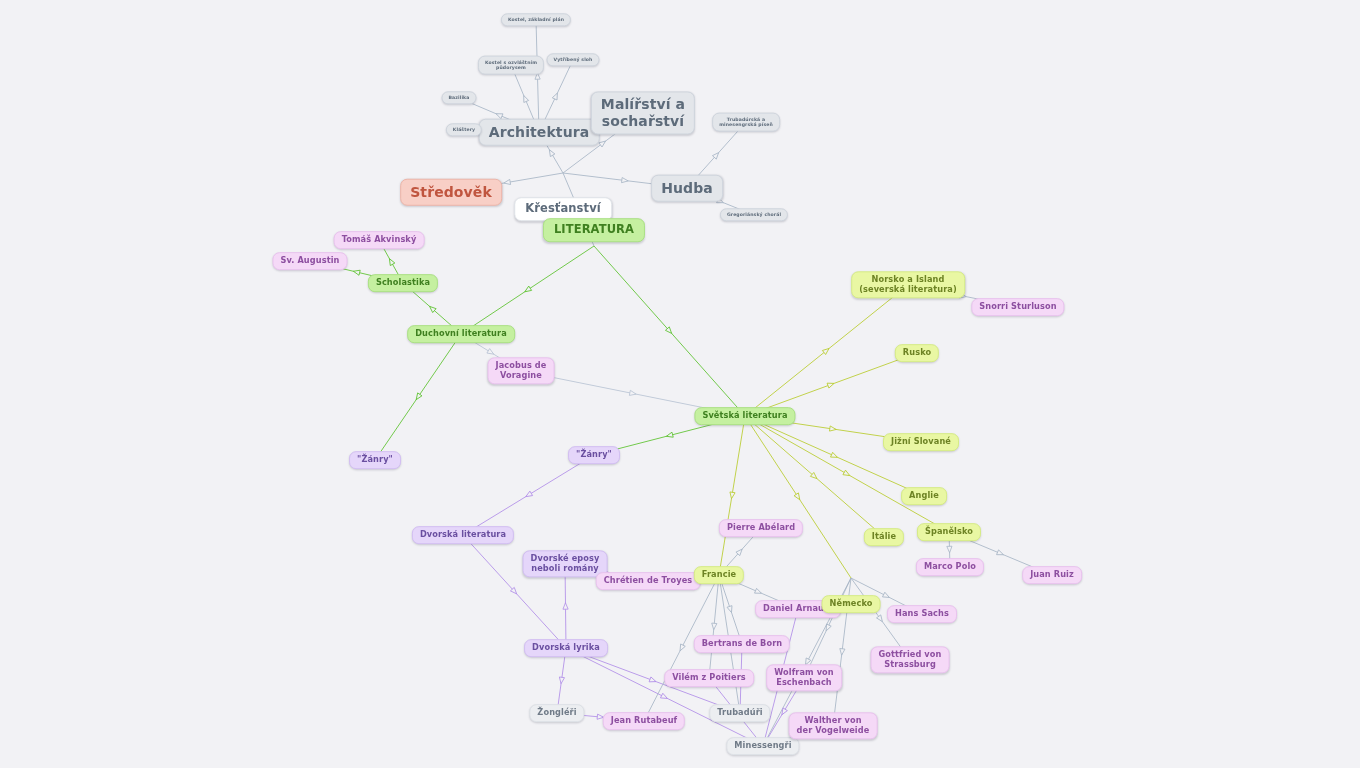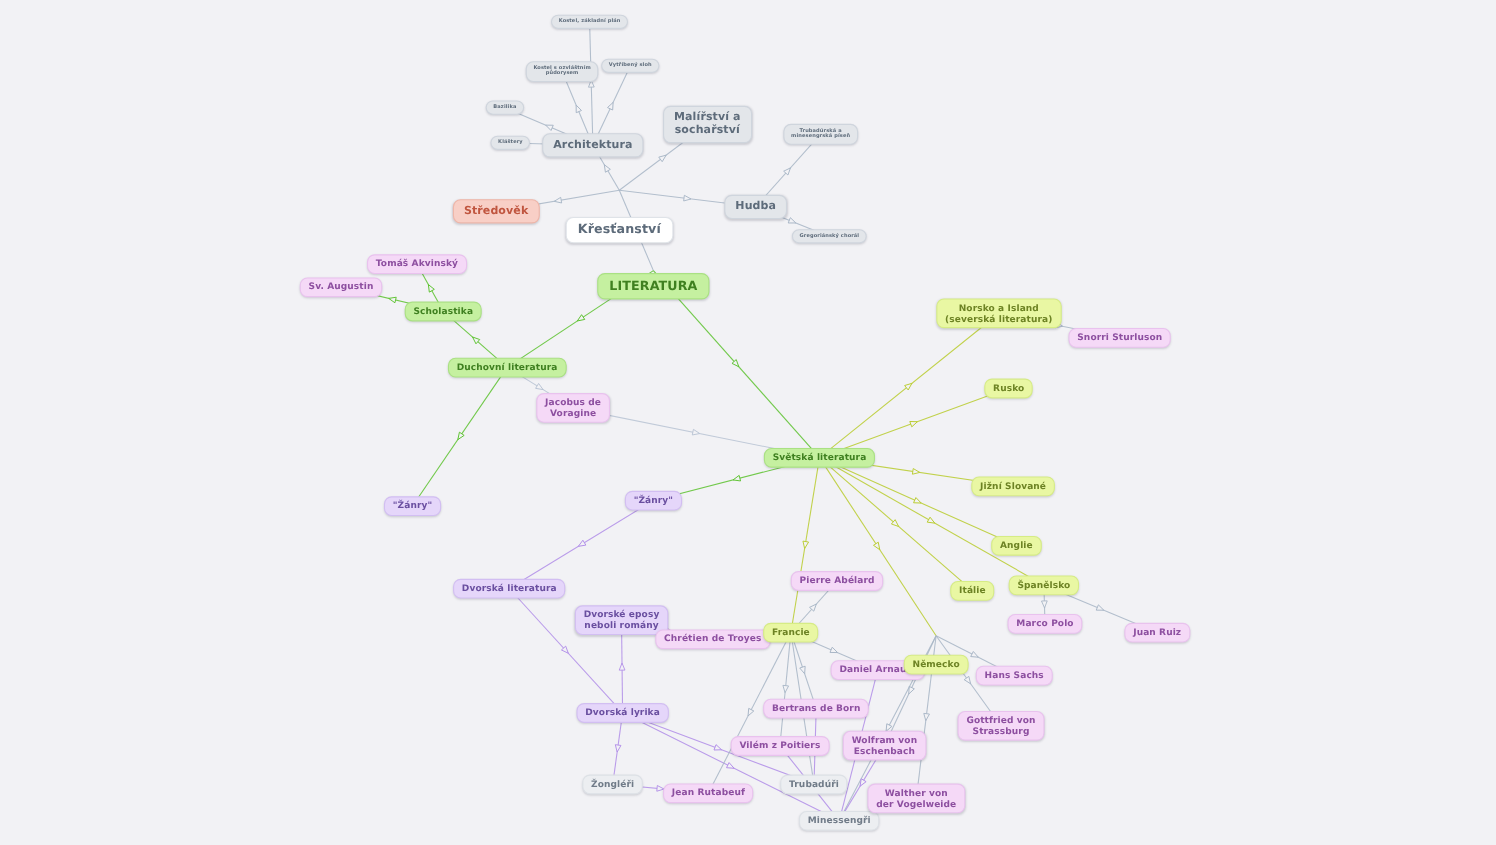--- a/index.html
+++ b/index.html
@@ -29,21 +29,21 @@
   
   .n-grey   {background:#e3e6ea;color:#5d6b7a;border-color:#cfd5dd;}
   .n-white  {background:#ffffff;color:#5d6b7a;border-color:#dfe3e8;}
   .n-red    {background:#f8cfc6;color:#c0553f;border-color:#eeb5a8;}
   .n-green  {background:#c5f0a0;color:#3f8020;border-color:#aae183;}
   .n-yellow {background:#e9f7a3;color:#6d8324;border-color:#d6ec85;}
   .n-purple {background:#e5d6fa;color:#6a4fa0;border-color:#d2bef2;}
   .n-pink   {background:#f5d9f7;color:#8d4fa0;border-color:#e9c2ee;}
   .n-greylt {background:#eceef1;color:#707b88;border-color:#dde1e6;}
   .sz-xl {font-size:11.5px;padding:4px 10px;}
-  .sz-l  {font-size:10px;padding:4px 9px;}
+  .sz-l  {font-size:14px;padding:4px 9px;}
   .sz-m  {font-size:8.2px;padding:3px 7px;}
   .sz-xs {font-size:4.6px;padding:3px 6px;}
 </style>
 </head>
 <body>
 
 <div id="canvas">
   <svg id="edges">
       <g>
         <line x1="563" y1="173" x2="539" y2="132" stroke="#a8b6c6" stroke-width="1" opacity="0.85"></line>
@@ -283,21 +283,21 @@
       <div class="node n-grey sz-xs" style="left: 511px; top: 65px;">Kostel s ozvláštním
 půdorysem</div>
       <div class="node n-grey sz-xs" style="left: 573px; top: 60px;">Vytříbený sloh</div>
       <div class="node n-grey sz-l" style="left: 643px; top: 113px;">Malířství a
 sochařství</div>
       <div class="node n-grey sz-l" style="left: 687px; top: 188px;">Hudba</div>
       <div class="node n-grey sz-xs" style="left: 746px; top: 122px;">Trubadúrská a
 minesengrská píseň</div>
       <div class="node n-grey sz-xs" style="left: 754px; top: 215px;">Gregoriánský chorál</div>
       <div class="node n-red sz-l" style="left: 451px; top: 192px;">Středověk</div>
-      <div class="node n-green sz-xl" style="left: 594px; top: 260px;">LITERATURA</div>
+      <div class="node n-green sz-xl" style="left: 594px; top: 230px;">LITERATURA</div>
       <div class="node n-green sz-m" style="left: 461px; top: 334px; text-align: right;">Duchovní literatura</div>
       <div class="node n-green sz-m" style="left: 403px; top: 283px;">Scholastika</div>
       <div class="node n-pink sz-m" style="left: 379px; top: 240px;">Tomáš Akvinský</div>
       <div class="node n-pink sz-m" style="left: 310px; top: 261px;">Sv. Augustin</div>
       <div class="node n-pink sz-m" style="left: 521px; top: 371px;">Jacobus de
 Voragine</div>
       <div class="node n-purple sz-m" style="left: 375px; top: 460px;">"Žánry"</div>
       <div class="node n-green sz-m" style="left: 745px; top: 416px;">Světská literatura</div>
       <div class="node n-yellow sz-m" style="left: 908px; top: 285px;">Norsko a Island
 (severská literatura)</div>

